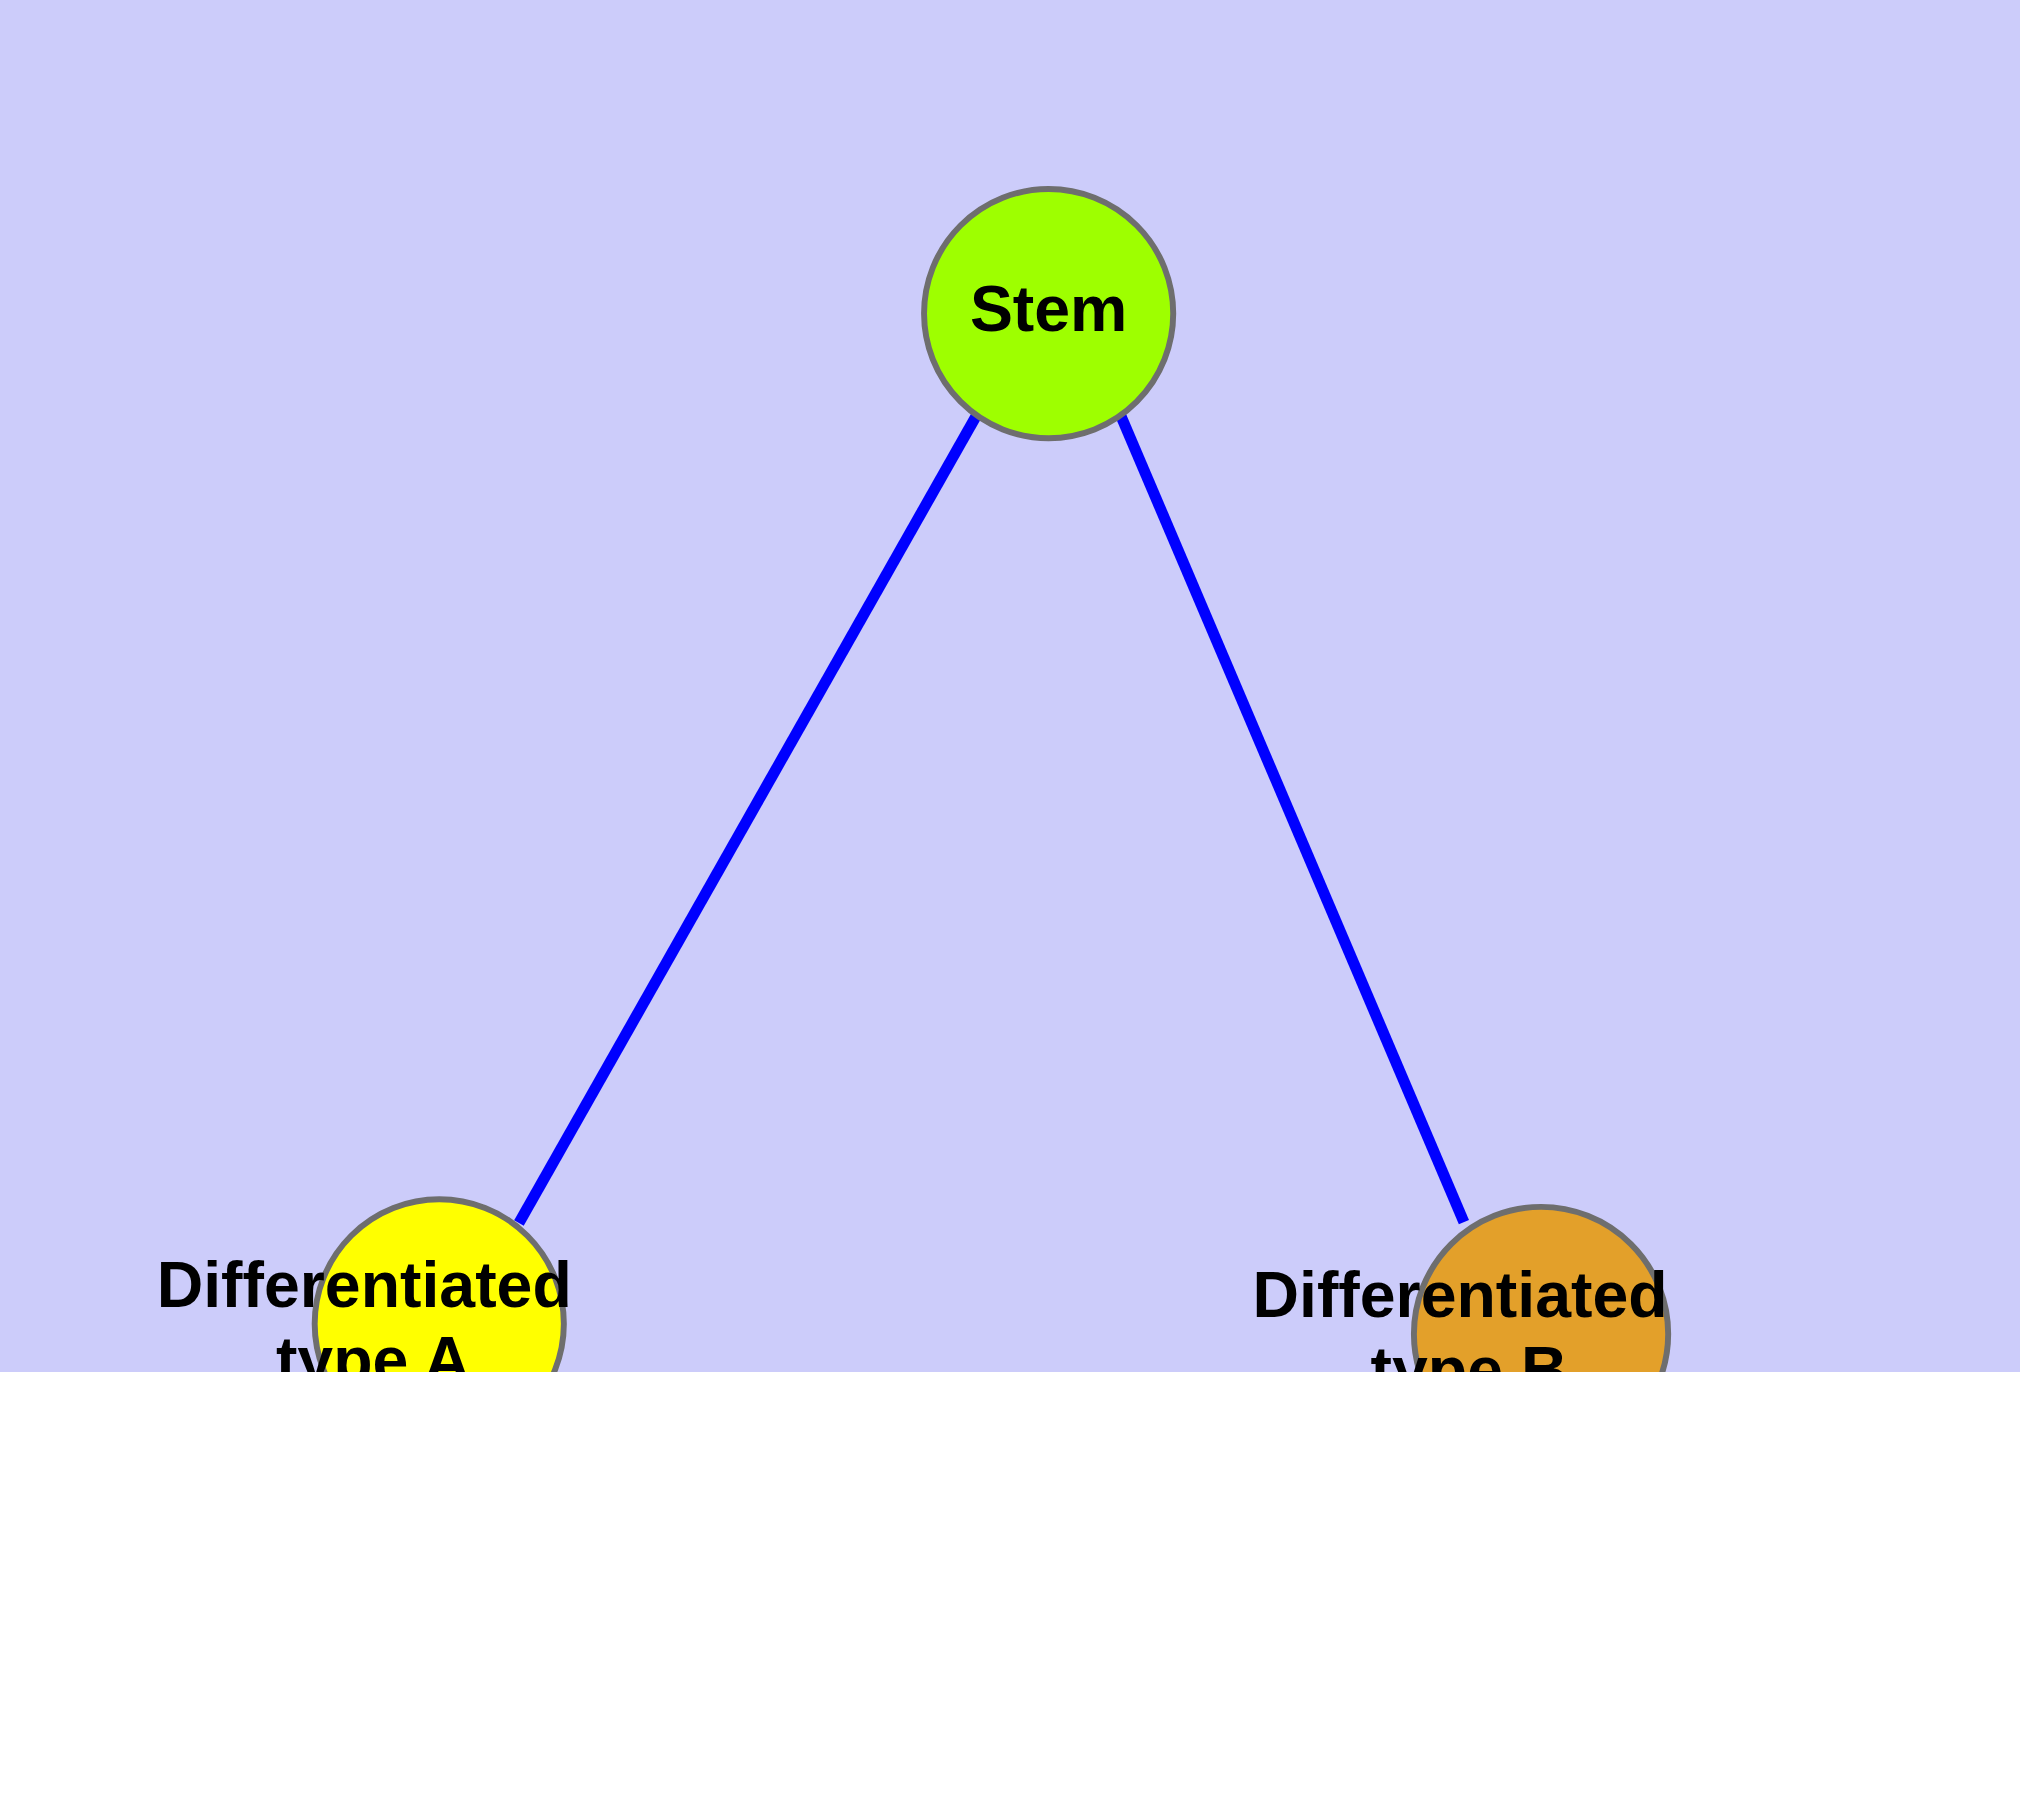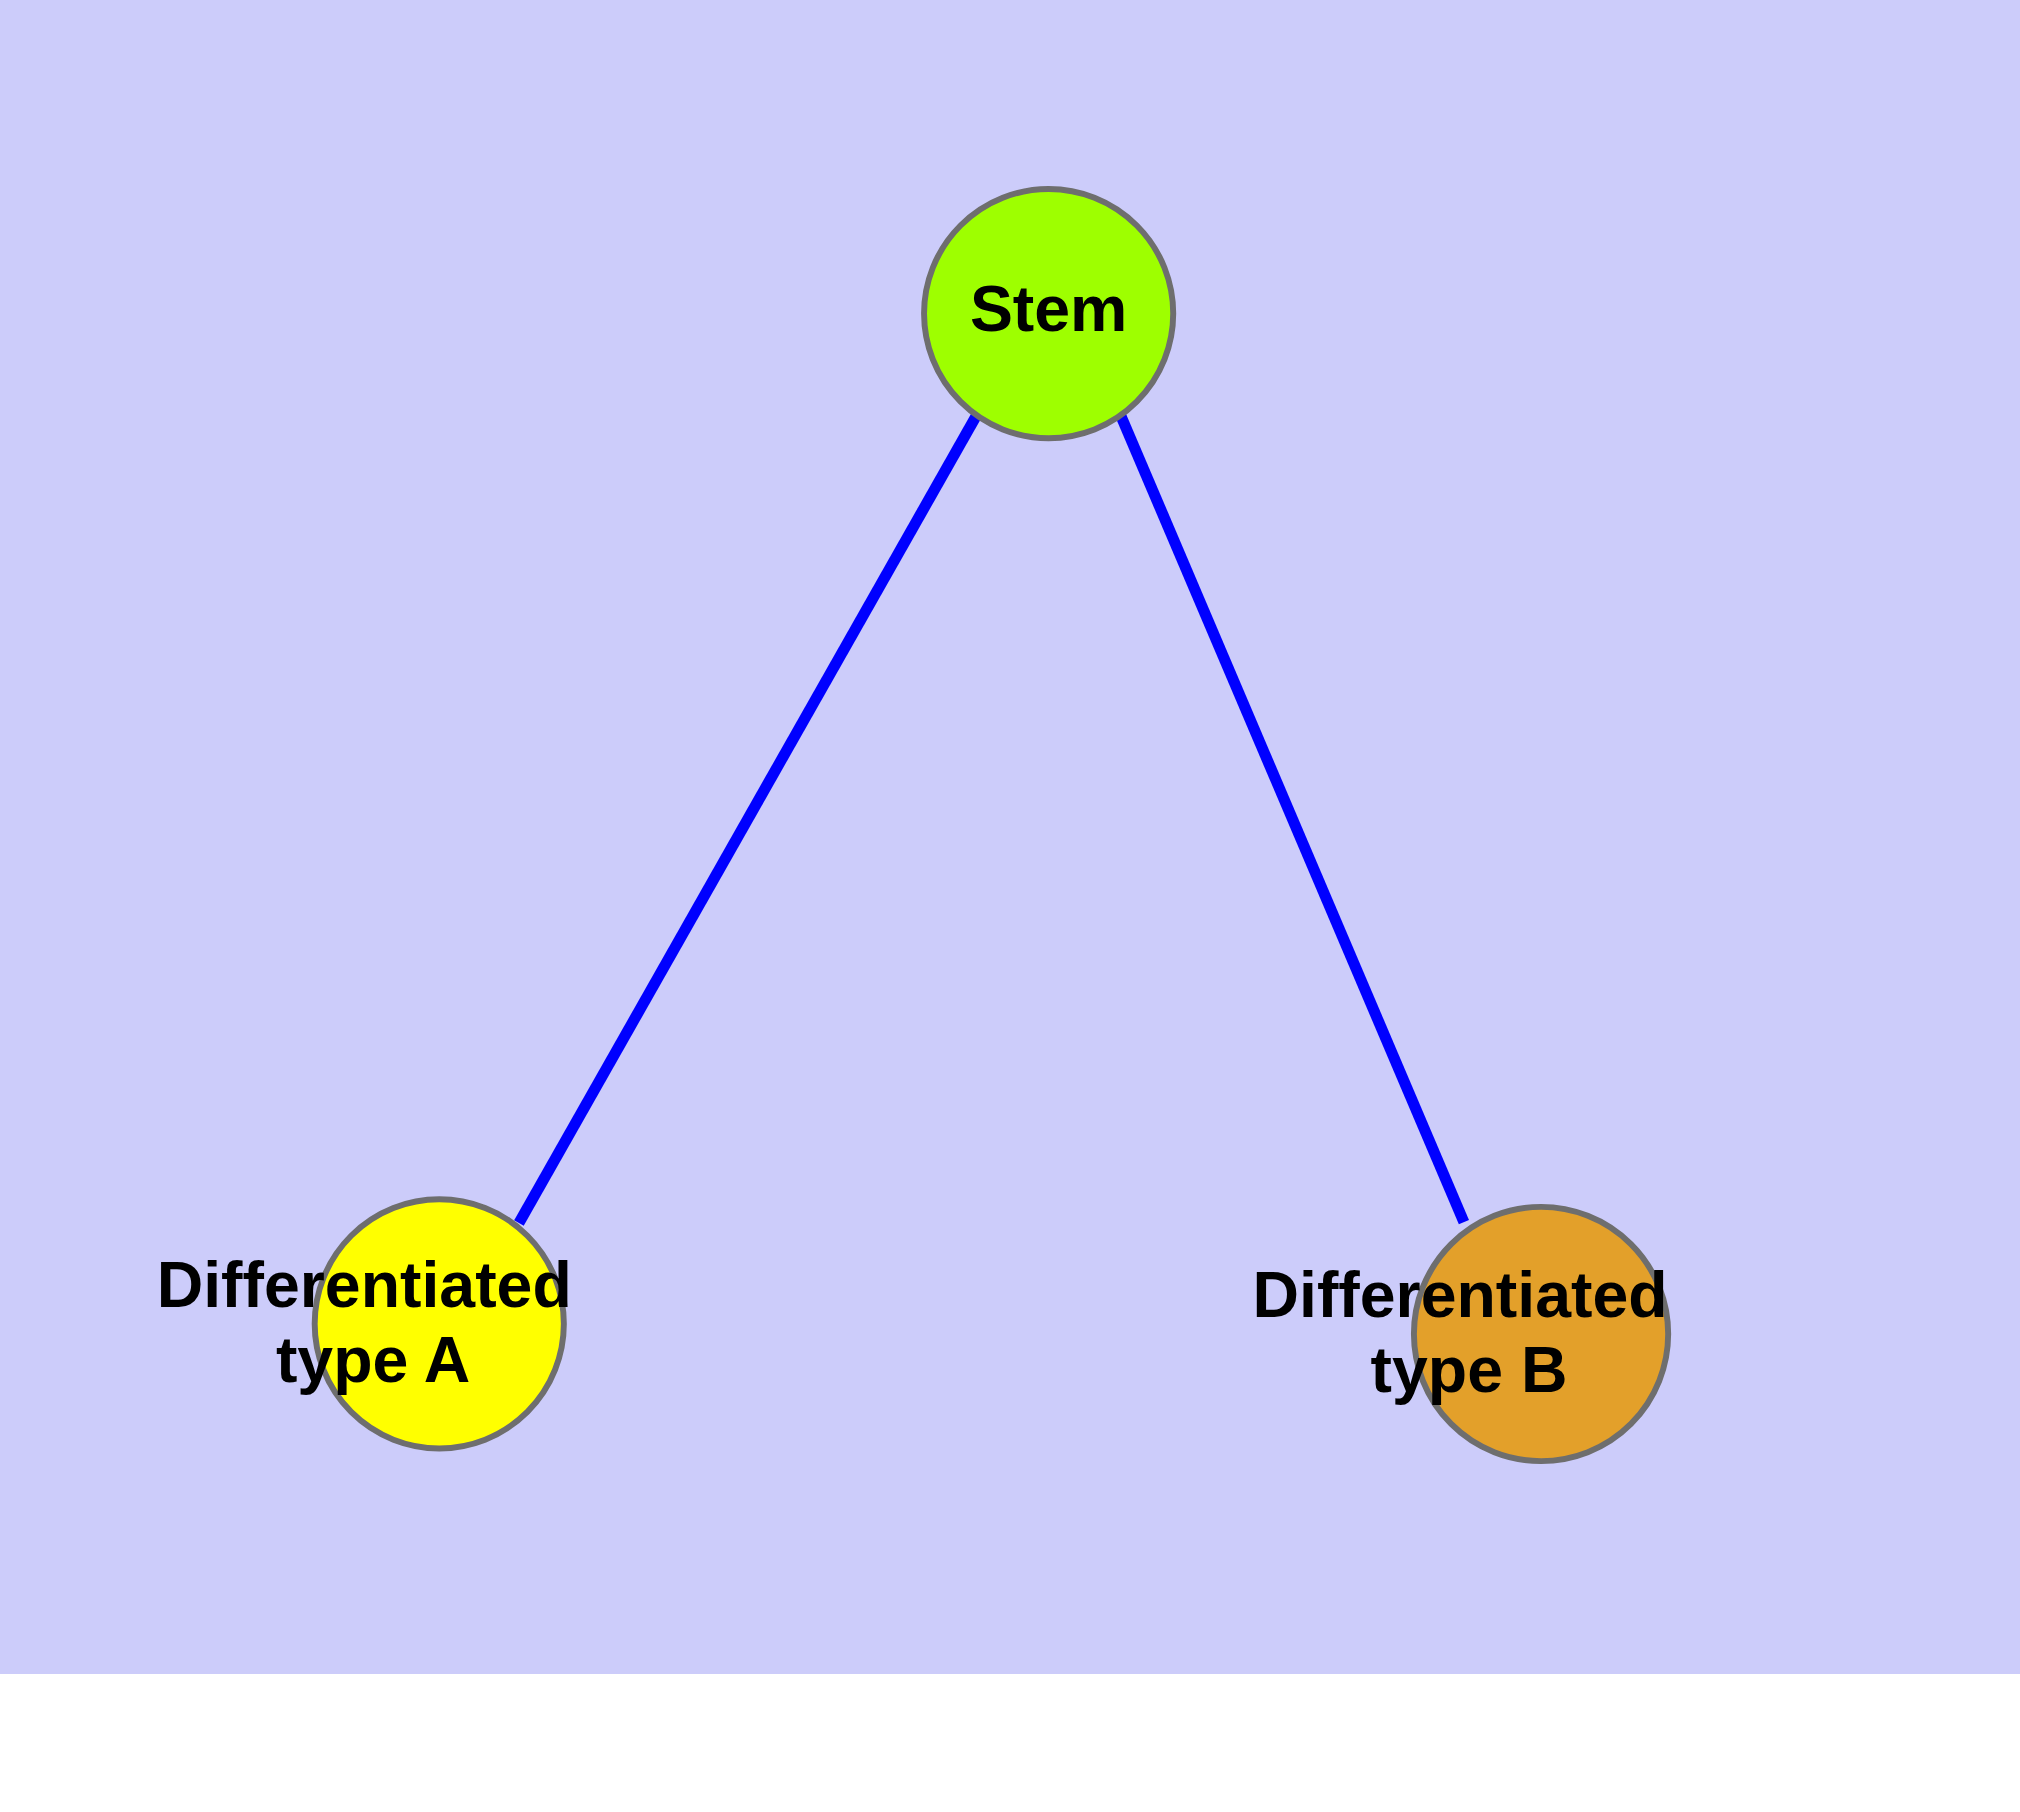--- a/index.html
+++ b/index.html
@@ -34,21 +34,21 @@
     font-weight: bold;
     fill: #000000;
     font-family: "Liberation Sans", sans-serif;
     text-anchor: middle;
     dominant-baseline: middle;
   }
 </style>
 </head>
 <body>
 
-<div id="canvas" style="width: 2021px; height: 1674px; text-align: center;">
+<div id="canvas" style="width: 2021px; height: 1372px; text-align: center;">
 
   <div id="plot-bg" style="background: rgb(204, 204, 250); width: 2021px; height: 1812px;"></div>
 
   <svg id="graph-svg" viewBox="0 0 2384 2138" style="width: 2021px; height: 1812px;">
 
     <g>
       <line class="graph-edge" id="edge-a" x1="1152" y1="490" x2="612" y2="1443" stroke="#0000ff" stroke-width="13" stroke-linecap="butt"></line>
       <line class="graph-edge" id="edge-b" x1="1322" y1="490" x2="1727" y2="1442" stroke="#0000ff" stroke-width="13" stroke-linecap="butt"></line>
     </g>
 

